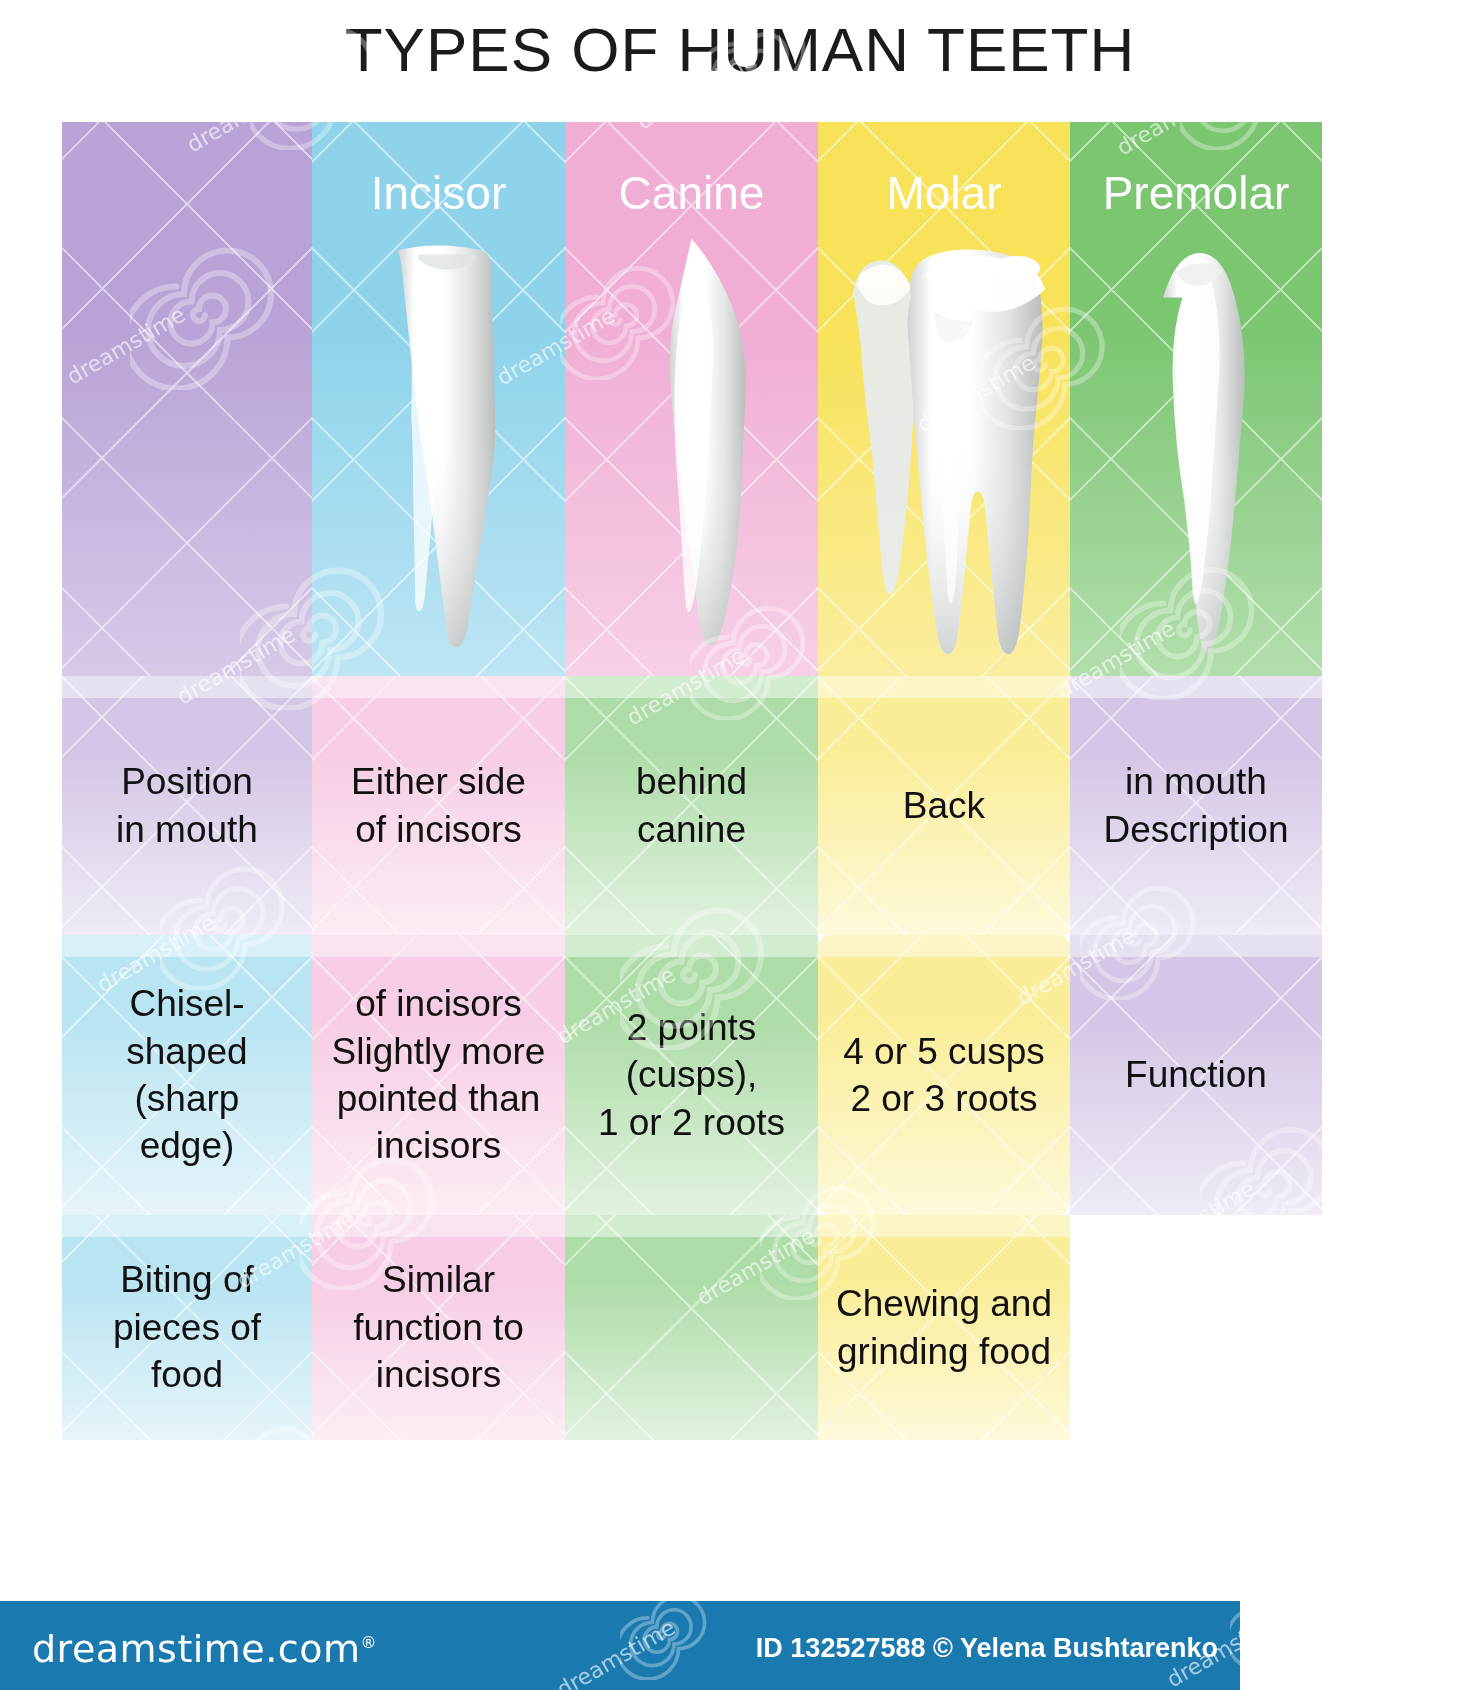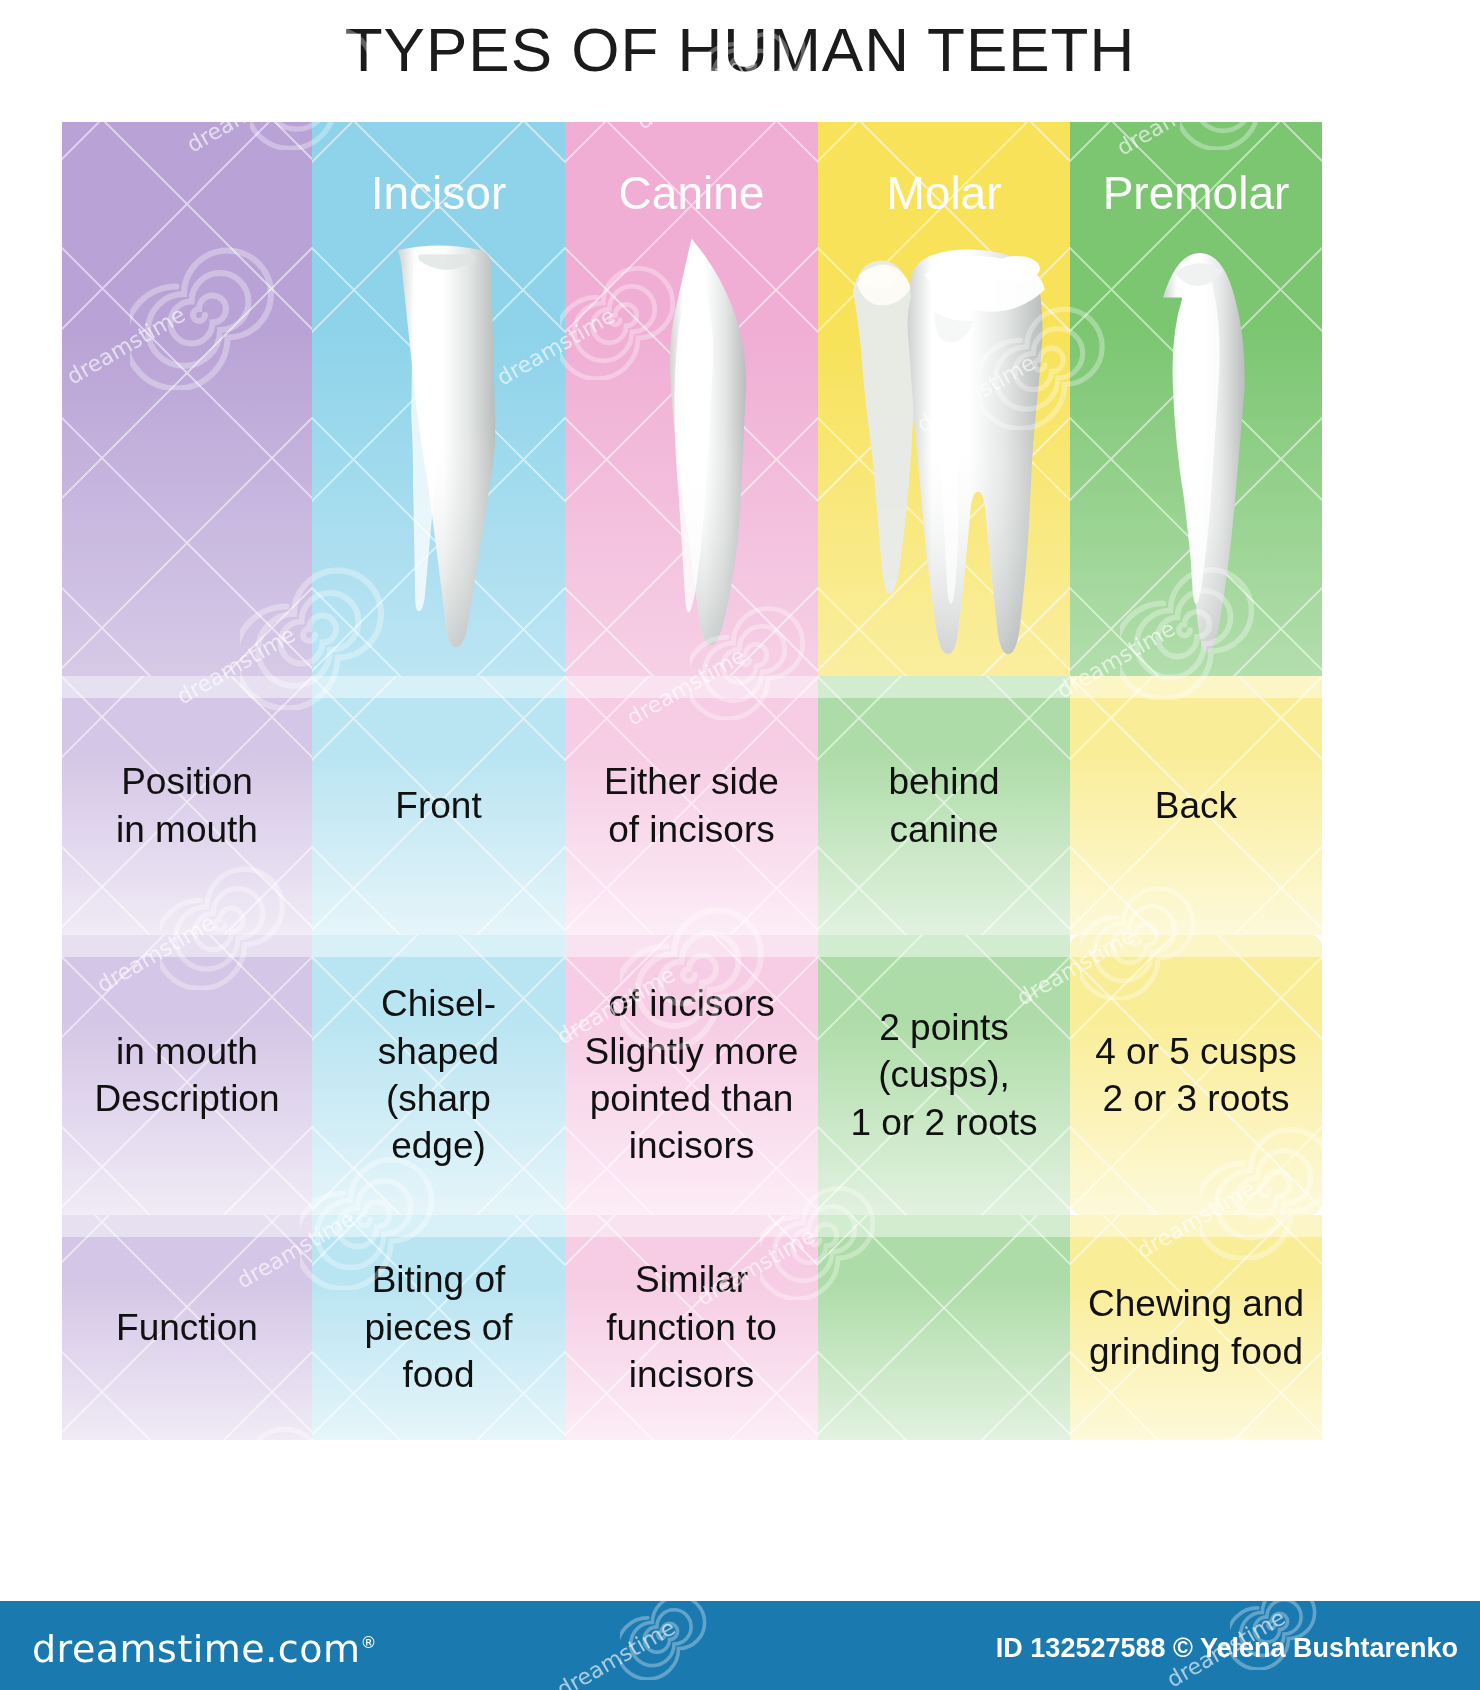--- a/index.html
+++ b/index.html
@@ -96,21 +96,21 @@
   }
 
   
   .toothwrap{
     position:absolute;left:0;right:0;top:105px;bottom:0;
     z-index:4;display:flex;align-items:flex-start;justify-content:center;
   }
 
   
   #footer{
-    position:absolute;left:0;top:1601px;width:1480px;height:89px;
+    position:absolute;left:0;top:1601px;width:1240px;height:89px;
     background:#1a7ab0;
   }
   #logo{
     position:absolute;left:32px;top:26px;
     font-family:"DejaVu Sans", sans-serif;
     font-size:38px;color:#ffffff;letter-spacing:.5px;
     font-weight:400;
   }
   #logo .reg{font-size:16px;vertical-align:super;}
   #credit{
@@ -251,25 +251,20 @@
           <path d="M116 58 q8 -26 18 -26 q10 0 14 26 q8 36 6 86 l-8 120 q-4 56 -10 98 q-3 20 -6 20 q-3 0 -4 -20 l-6 -104 q-6 -54 -6 -116 q0 -48 2 -84 z" fill="#ffffff" opacity="0.8"></path>
           <path d="M108 40 q24 -18 50 -2 q-12 16 -26 16 q-14 0 -24 -14 z" fill="#eef1f0" opacity="0.9"></path>
         </svg>
       </div>
     </div>
     <div class="cell" style="background: linear-gradient(rgb(212, 198, 230) 0%, rgb(212, 198, 230) 30%, rgb(240, 235, 246) 100%);">
       <div class="topstrip"></div>
       <div class="hatch"></div>
       <div class="rowlabel">Position<br>in mouth</div>
     </div>
-    <div class="cell" style="background: linear-gradient(rgb(185, 228, 242) 0%, rgb(185, 228, 242) 30%, rgb(230, 245, 250) 100%);">
-      <div class="topstrip"></div>
-      <div class="hatch"></div>
-      <div class="value">Front</div>
-    </div>
     <div class="cell" style="background: linear-gradient(rgb(246, 205, 228) 0%, rgb(246, 205, 228) 30%, rgb(252, 237, 246) 100%);">
       <div class="topstrip"></div>
       <div class="hatch"></div>
       <div class="value">Either side<br>of incisors</div>
     </div>
     <div class="cell" style="background: linear-gradient(rgb(174, 220, 168) 0%, rgb(174, 220, 168) 30%, rgb(226, 242, 224) 100%);">
       <div class="topstrip"></div>
       <div class="hatch"></div>
       <div class="value">behind<br>canine</div>
     </div>

